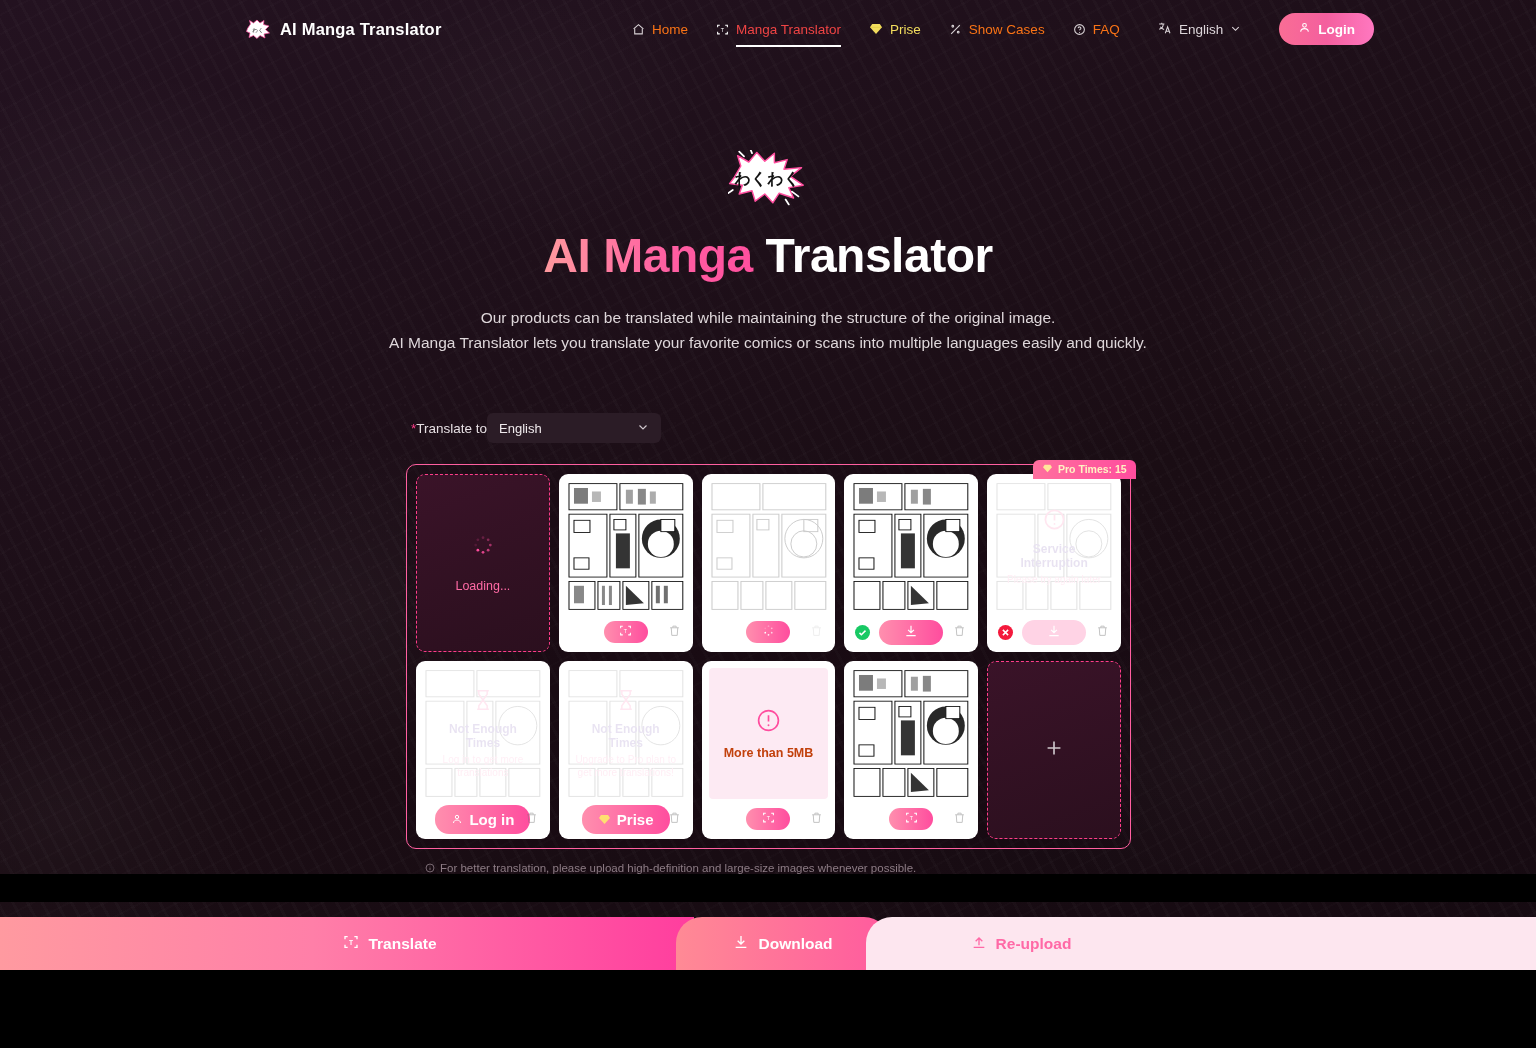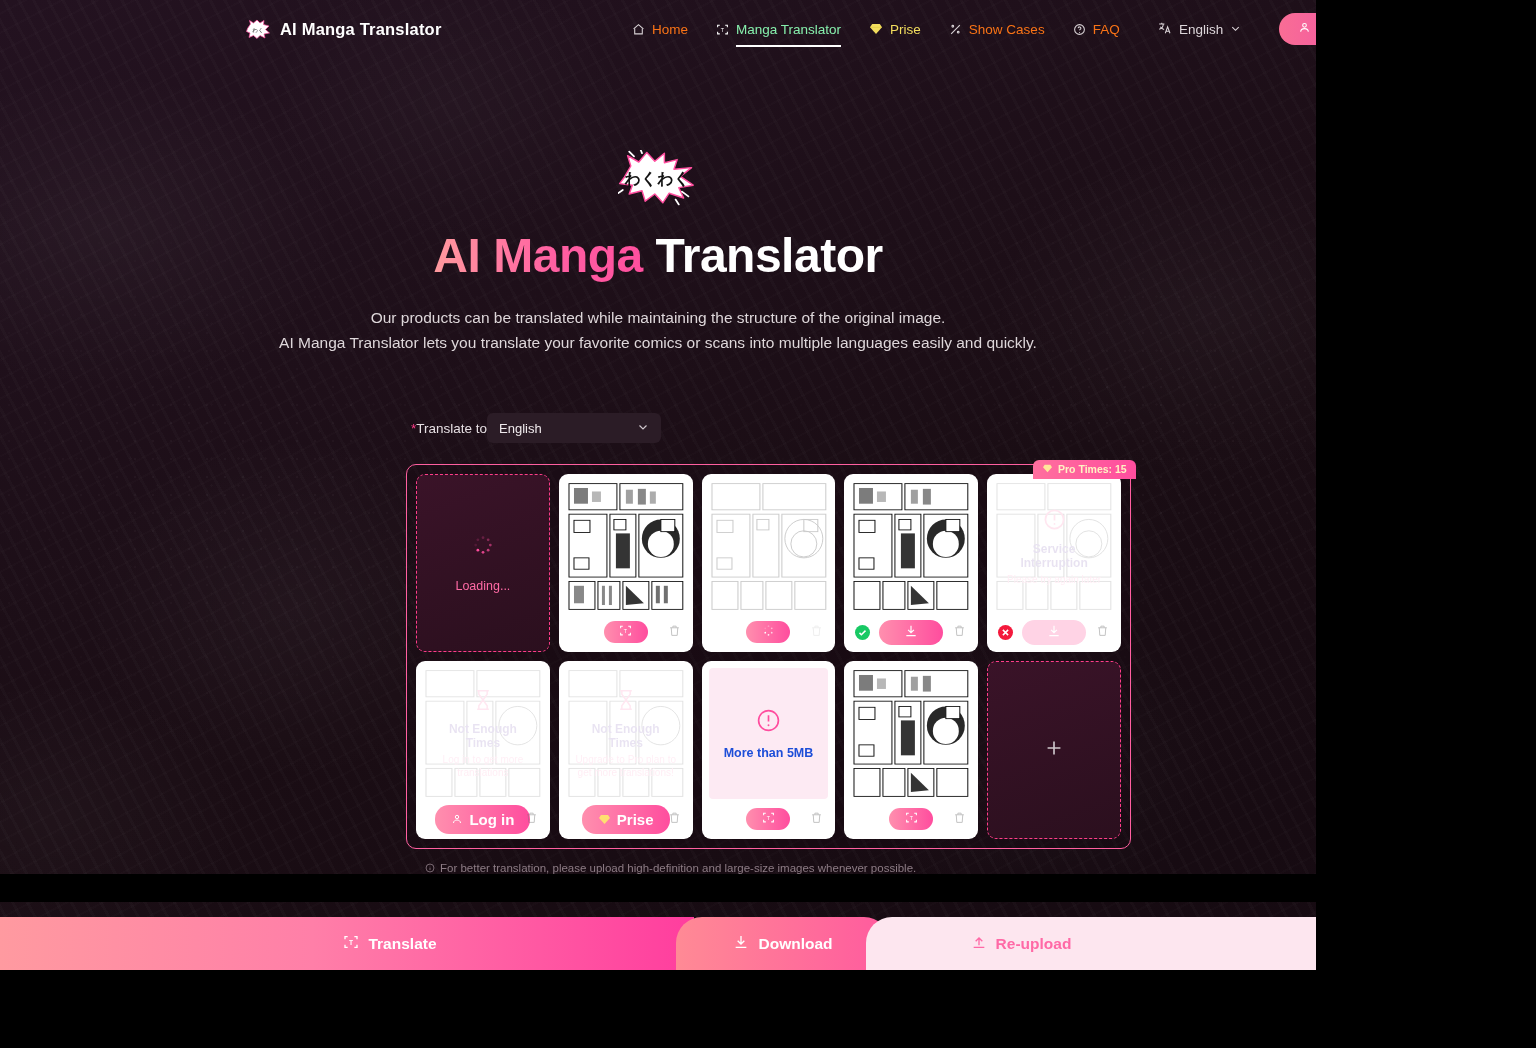--- a/index.html
+++ b/index.html
@@ -4,21 +4,21 @@
 <style>
   * { box-sizing: border-box; margin: 0; padding: 0; }
   html, body {
     width: 1536px; height: 1048px;
     background: #000;
     font-family: "Liberation Sans", sans-serif;
     overflow: hidden;
   }
   #page {
     position: relative;
-    width: 1316px; height: 1048px;
+    width: 1536px; height: 1048px;
     background: #1f1018;
     overflow: hidden;
   }
   
   #bg-texture {
     position: absolute; inset: 0;
     background-color: #1d0f17;
     background-image:
       radial-gradient(ellipse 340px 230px at 8% 22%, rgba(255,255,255,.035), transparent 70%),
       radial-gradient(ellipse 300px 250px at 22% 58%, rgba(255,255,255,.030), transparent 70%),
@@ -57,21 +57,21 @@
     position: absolute; left: 632px;
     display: flex; align-items: center; gap: 0;
   }
   .nav-item {
     display: flex; align-items: center; gap: 7px;
     padding: 4px 0; margin-right: 28px;
     color: #f97316; font-size: 13.5px; cursor: pointer;
     position: relative;
   }
   .nav-item .ic { display: flex; align-items: center; }
-  .nav-item.active { color: #86efac; }
+  .nav-item.active { color: #ef4444; }
   .nav-item.active::after {
     content: ""; position: absolute; left: 20px; right: 0; bottom: -6px;
     height: 1.5px; background: #fff;
   }
   .nav-item.prise { color: #f2dd5d; }
   .nav-right { position: absolute; left: 1038px; display: flex; align-items: center; gap: 24px; }
   .lang { display: flex; align-items: center; gap: 7px; color: #ddd6da; font-size: 13.5px; cursor: pointer; }
   .login-btn {
     display: flex; align-items: center; gap: 7px;
     background: linear-gradient(90deg, #f96d95 0%, #f45f9e 50%, #ff78c0 100%);
@@ -181,21 +181,21 @@
     border: none; border-radius: 14px; padding: 6px 16px;
     background: linear-gradient(90deg,#ff8fae,#ff4d9e);
     color: #fff; font-size: 15px; font-weight: bold; cursor: pointer;
   }
   .btn-action.prise { background: linear-gradient(90deg,#ff8fae,#ff4d9e); color: #fff; }
   .pinkbox {
     position: absolute; inset: 7px 7px 40px;
     background: #fdeaf3; border-radius: 4px;
     display: flex; flex-direction: column; align-items: center; justify-content: center;
   }
-  .pinkbox-label { color: #1d4ed8; font-size: 12.5px; font-weight: bold; margin-top: 9px; }
+  .pinkbox-label { color: #c2410c; font-size: 12.5px; font-weight: bold; margin-top: 9px; }
   .loading-text { color: #ff6aa5; font-size: 12.5px; }
 
   
   #notes { margin-top: 13px; padding-left: 425px; }
   .note-line { color: #8d7c85; font-size: 11.5px; line-height: 13.5px; display: flex; gap: 5px; }
   .note-line.indent { padding-left: 13px; }
 
   
   #bottombar {
     position: absolute; left: 0; top: 902px; width: 1536px; height: 53px;

